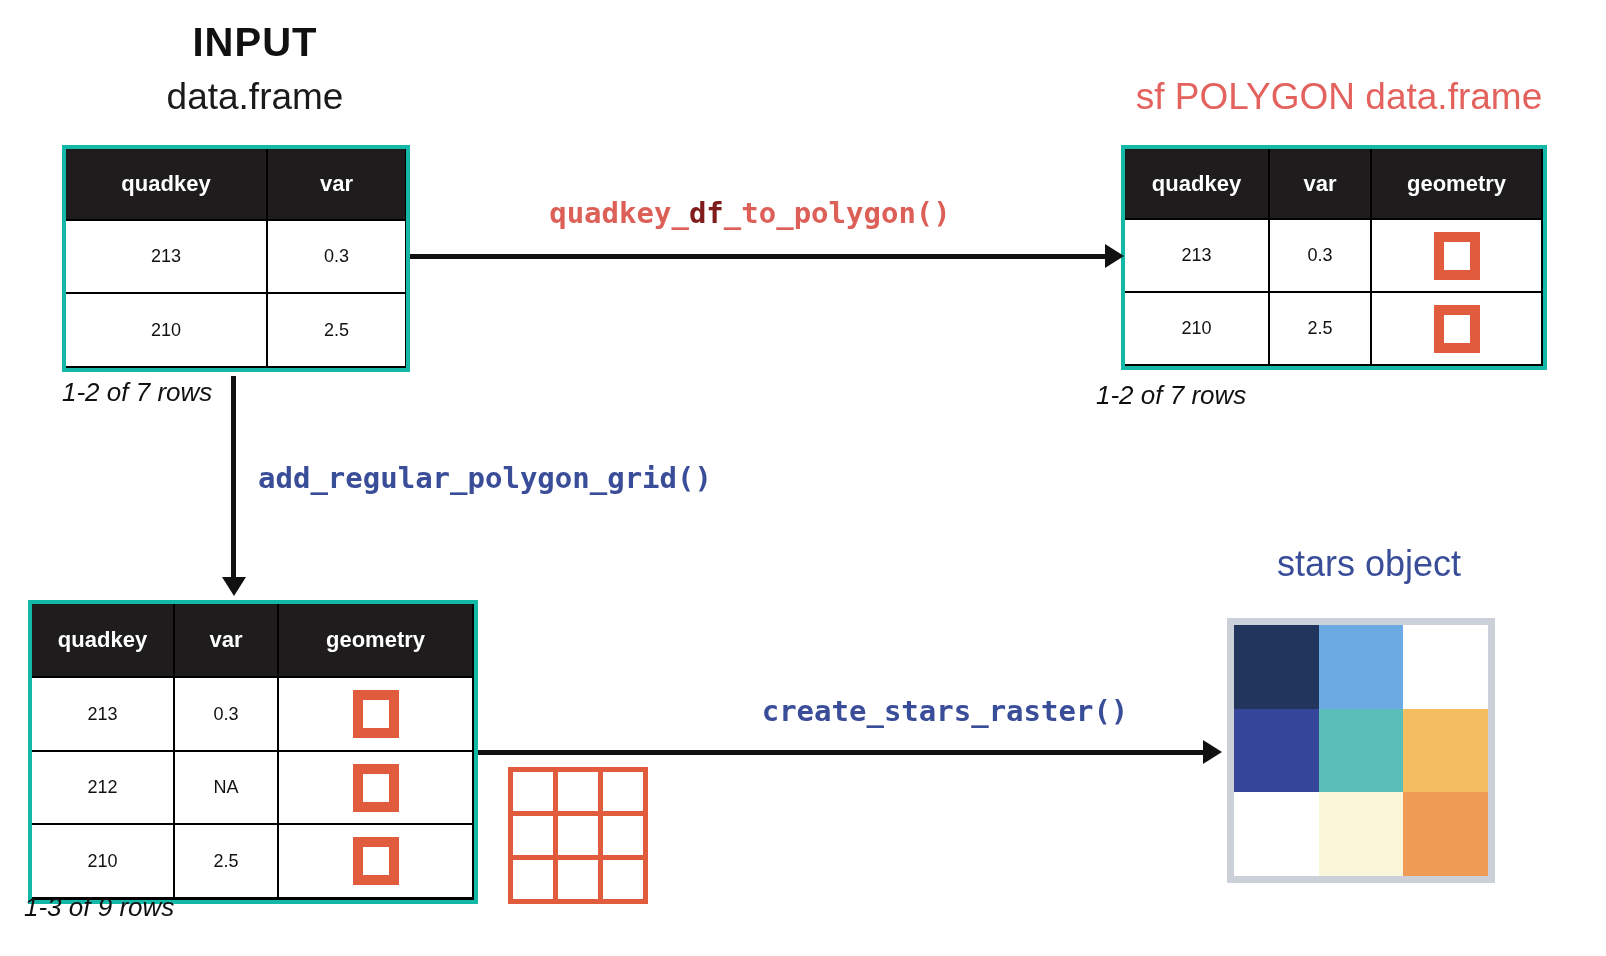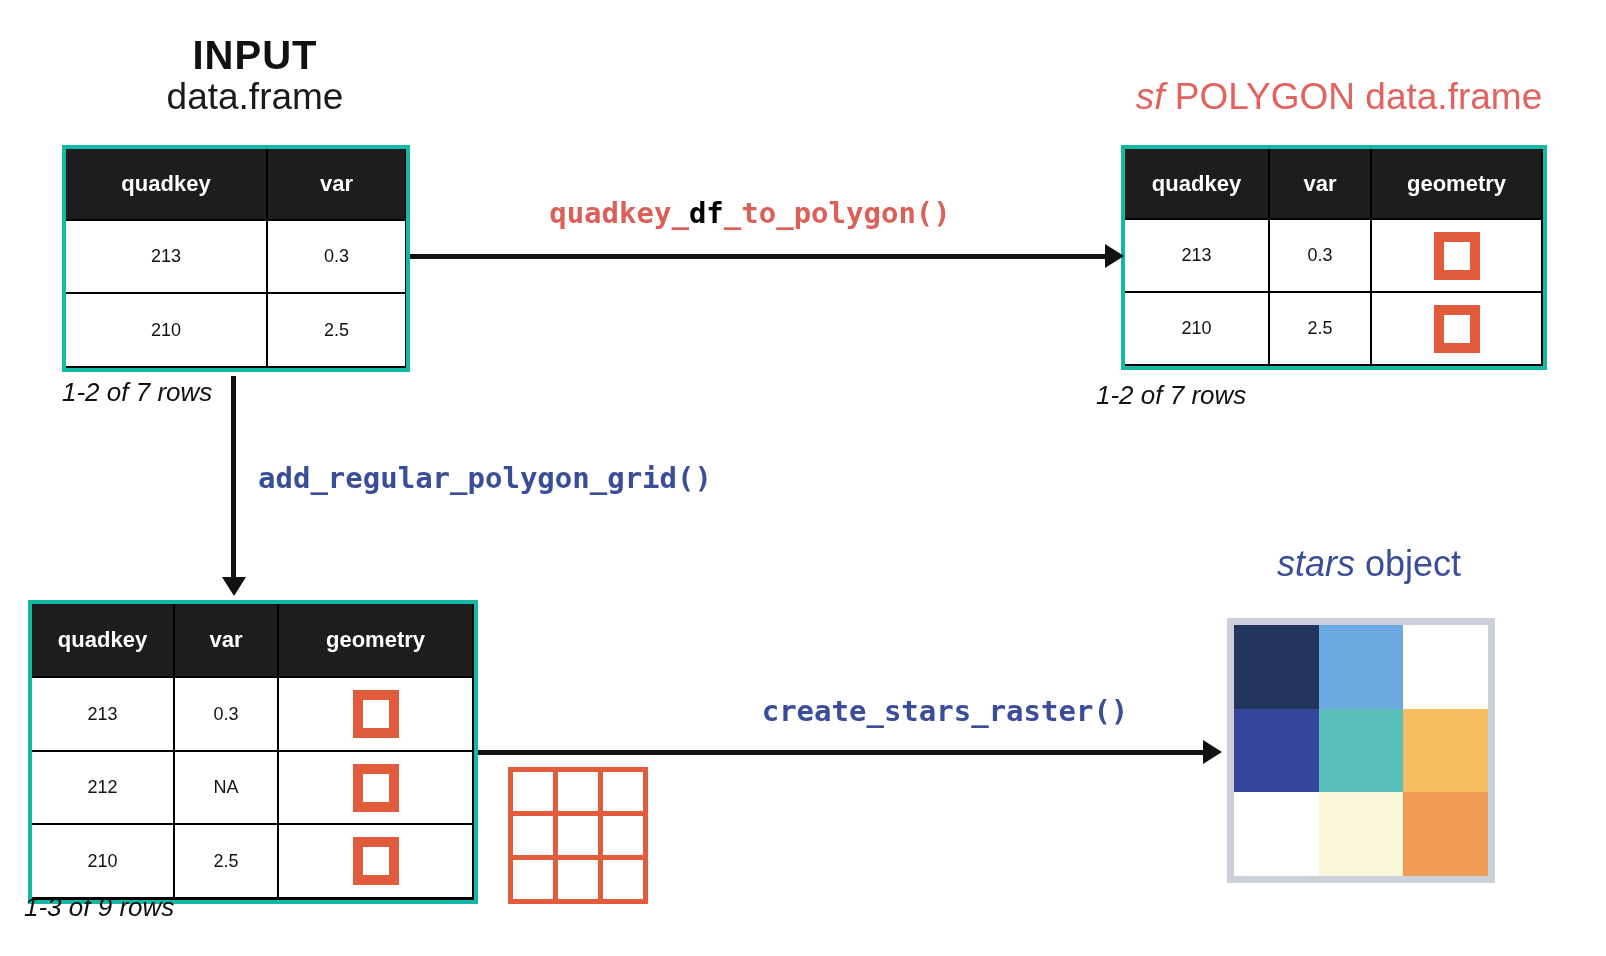--- a/index.html
+++ b/index.html
@@ -4,21 +4,21 @@
 <style>
   html,body{margin:0;padding:0;background:#ffffff;}
   #canvas{
     position:relative;width:1606px;height:956px;background:#ffffff;overflow:hidden;
     font-family:"Liberation Sans", sans-serif;color:#111111;
   }
   .abs{position:absolute;}
   .center{text-align:center;}
   .big-title{font-size:40px;font-weight:bold;letter-spacing:1px;color:#111111;}
   .subtitle{font-size:37px;color:#1a1a1a;}
-  .ital{font-style:italic;margin-left:38px;}
+  .ital{margin-left:38px;}
   .code-label{font-family:"DejaVu Sans Mono", monospace;font-weight:bold;font-size:29px;white-space:nowrap;}
   .footer-note{font-size:26px;color:#111111;font-style:italic;}
 
   
   .df-table{
     display:grid;box-sizing:border-box;border:4px solid #14b8a6;background:#000;gap:2px;
   }
   .df-cell{
     display:flex;align-items:center;justify-content:center;background:#ffffff;
     font-size:18px;color:#111111;
@@ -46,21 +46,21 @@
   .hline{height:5px;background:#111111;}
   .vline{width:5px;background:#111111;}
   .head-right{width:0;height:0;border-top:12px solid transparent;border-bottom:12px solid transparent;border-left:19px solid #111111;}
   .head-down{width:0;height:0;border-left:12px solid transparent;border-right:12px solid transparent;border-top:19px solid #111111;}
 </style>
 </head>
 <body>
 
 <div id="canvas">
 
-  <div class="abs center big-title" style="left:60px;top:33px;width:390px;">INPUT</div>
+  <div class="abs center big-title" style="left:60px;top:20px;width:390px;">INPUT</div>
   <div class="abs center subtitle" style="left:60px;top:76px;width:390px;">data.frame</div>
 
   <div class="abs df-table" style="left:62px;top:145px;width:348px;height:227px;grid-template-columns:200px 137px;grid-template-rows:70px 71px 72px;">
     <div class="df-cell df-head">quadkey</div>
     <div class="df-cell df-head">var</div>
     <div class="df-cell">213</div>
     <div class="df-cell">0.3</div>
     <div class="df-cell">210</div>
     <div class="df-cell">2.5</div>
   </div>
@@ -83,21 +83,21 @@
     <div class="df-cell">2.5</div>
     <div class="df-cell">
       <div class="poly-square" style="border-color: rgb(224, 92, 60);"></div>
     </div>
   </div>
   <div class="abs footer-note" style="left:1096px;top:380px;">1-2 of 7 rows</div>
 
   <div class="abs hline" style="left:410px;top:254px;width:698px;"></div>
   <div class="abs head-right" style="left:1105px;top:244px;"></div>
   <div class="abs center code-label" style="left:520px;top:196px;width:460px;">
-    <span style="color: rgb(220, 95, 88);">quadkey_</span><span style="color: #000000; margin-top: 20px;">df</span><span style="color: rgb(220, 95, 88);">_to_polygon()</span>
+    <span style="color: rgb(220, 95, 88);">quadkey_</span><span style="color: #7f1d1d; margin-top: 20px;">df</span><span style="color: rgb(220, 95, 88);">_to_polygon()</span>
   </div>
 
   <div class="abs vline" style="left:231px;top:376px;height:203px;"></div>
   <div class="abs head-down" style="left:222px;top:577px;"></div>
   <div class="abs code-label" style="left: 258px; top: 461px; color: rgb(58, 77, 153);">add_regular_polygon_grid()</div>
 
   <div class="abs df-table" style="left:28px;top:600px;width:450px;height:304px;grid-template-columns:141px 102px 193px;grid-template-rows:72px 72px 71px 72px;">
     <div class="df-cell df-head">quadkey</div>
     <div class="df-cell df-head">var</div>
     <div class="df-cell df-head">geometry</div>

